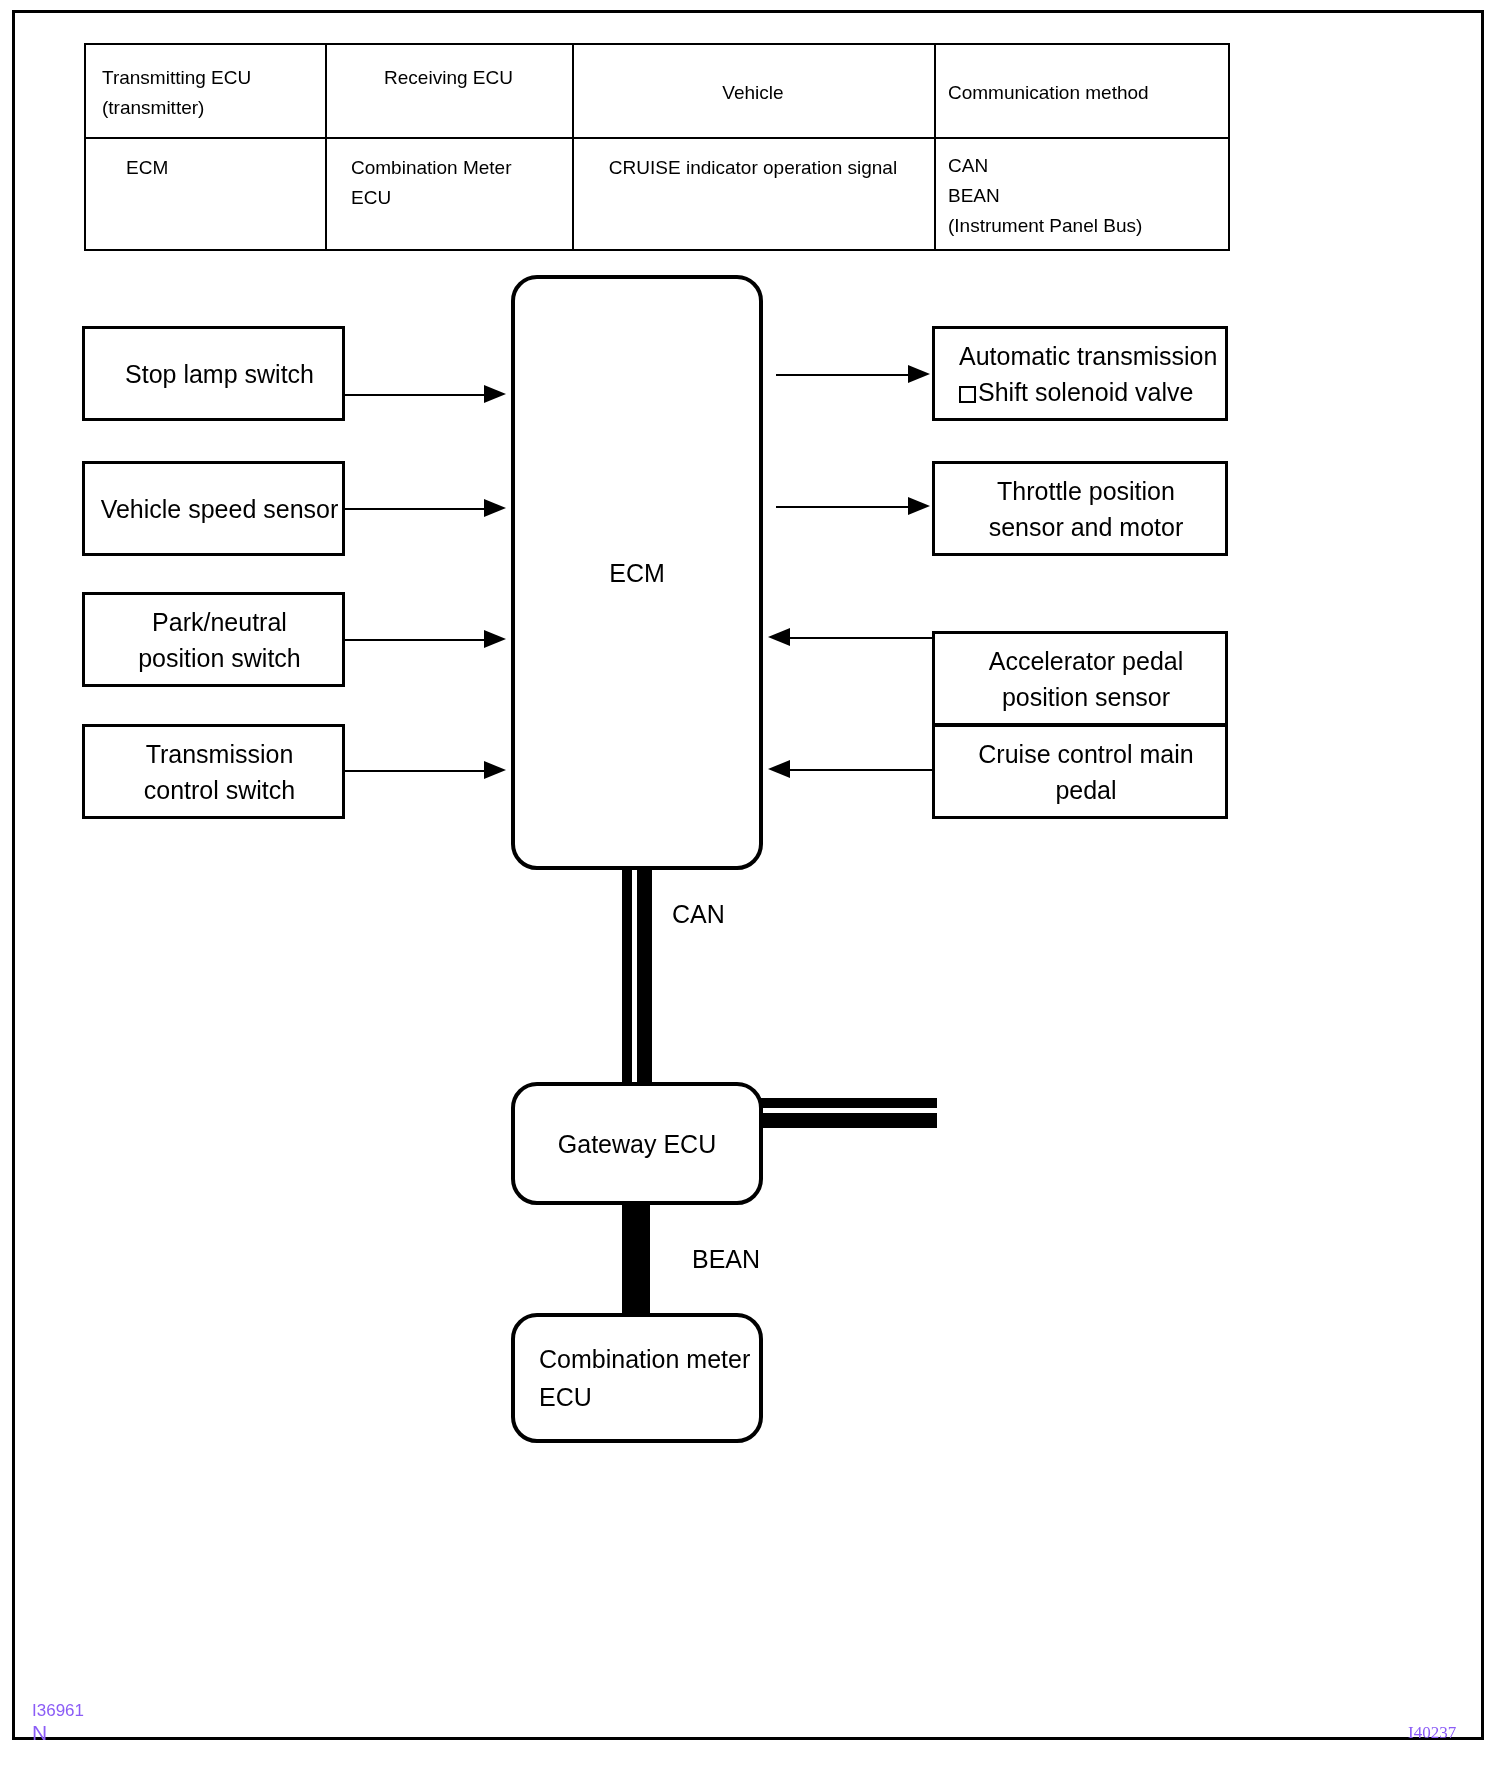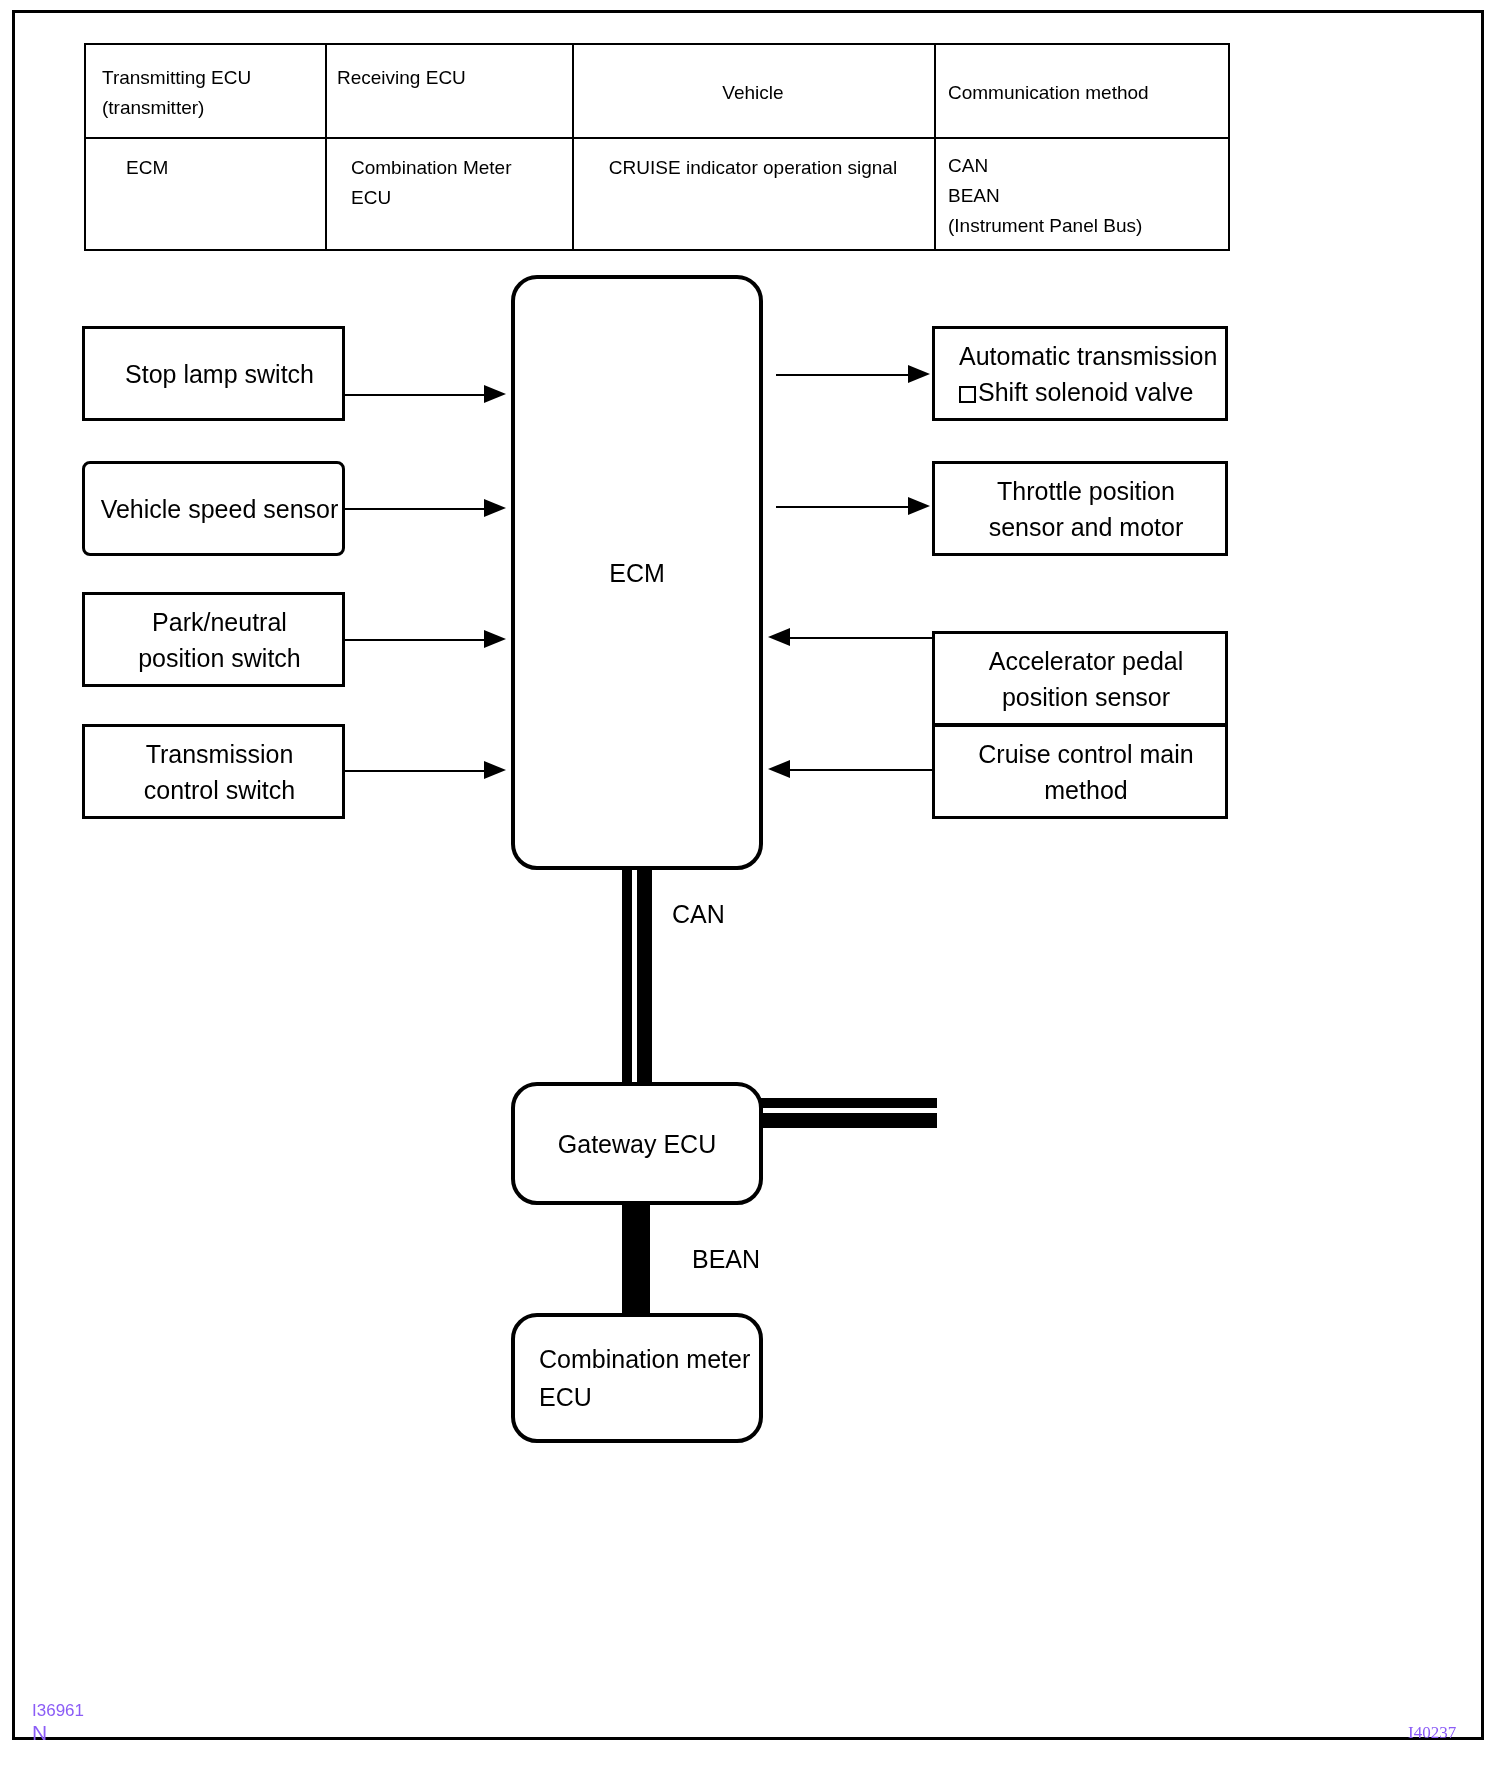--- a/index.html
+++ b/index.html
@@ -177,21 +177,21 @@
   <div class="info-table">
     <div class="tbl-vline" style="left:239px;"></div>
     <div class="tbl-vline" style="left:486px;"></div>
     <div class="tbl-vline" style="left:848px;"></div>
     <div class="tbl-hline" style="top:92px;"></div>
 
     <div class="cell" style="left:0;top:18px;width:239px;padding:0 16px;">
       <div>Transmitting ECU</div>
       <div>(transmitter)</div>
     </div>
-    <div class="cell" style="left:239px;top:18px;width:247px;padding:0 12px;">Receiving ECU</div>
+    <div class="cell" style="left:239px;top:18px;width:247px;padding:0 12px;text-align:center;">Receiving ECU</div>
     <div class="cell center" style="left:486px;top:33px;width:362px;">Vehicle</div>
     <div class="cell" style="left:848px;top:33px;width:294px;padding:0 14px;">Communication method</div>
 
     <div class="cell" style="left:0;top:108px;width:239px;padding:0 40px;">ECM</div>
     <div class="cell" style="left:239px;top:108px;width:247px;padding:0 26px;">
       <div>Combination   Meter</div>
       <div>ECU</div>
     </div>
     <div class="cell center" style="left:486px;top:108px;width:362px;">CRUISE indicator operation signal</div>
     <div class="cell" style="left:848px;top:106px;width:294px;padding:0 14px;">
@@ -204,21 +204,21 @@
   <div class="rblock" style="left:511px;top:275px;width:252px;height:595px;">
     <span>ECM</span>
   </div>
 
   <div class="block" style="left:82px;top:326px;width:263px;height:95px;">
     <span>Stop lamp switch</span>
   </div>
   <div class="hline" style="left:345px;top:394px;width:145px;"></div>
   <div class="arrow-r" style="left:484px;top:385px;"></div>
 
-  <div class="block" style="left:82px;top:461px;width:263px;height:95px;border-radius:8px;">
+  <div class="block" style="left:82px;top:461px;width:263px;height:95px;">
     <span>Vehicle speed sensor</span>
   </div>
   <div class="hline" style="left:345px;top:508px;width:145px;"></div>
   <div class="arrow-r" style="left:484px;top:499px;"></div>
 
   <div class="block" style="left:82px;top:592px;width:263px;height:95px;">
     <div>
       <div>Park/neutral</div>
       <div>position switch</div>
     </div>
@@ -260,21 +260,21 @@
       <div>Accelerator pedal</div>
       <div>position sensor</div>
     </div>
   </div>
   <div class="hline" style="left:790px;top:637px;width:142px;"></div>
   <div class="arrow-l" style="left:768px;top:628px;"></div>
 
   <div class="block" style="left:932px;top:724px;width:296px;height:95px;">
     <div>
       <div>Cruise control main</div>
-      <div>method</div>
+      <div>pedal</div>
     </div>
   </div>
   <div class="hline" style="left:790px;top:769px;width:142px;"></div>
   <div class="arrow-l" style="left:768px;top:760px;"></div>
 
   <div class="bus-v" style="left:622px;top:868px;width:30px;height:218px;"></div>
 
   <div class="bus-gap-v" style="left:632px;top:868px;width:5px;height:218px;"></div>
 
   <div class="bus-label" style="left:672px;top:900px;">CAN</div>

